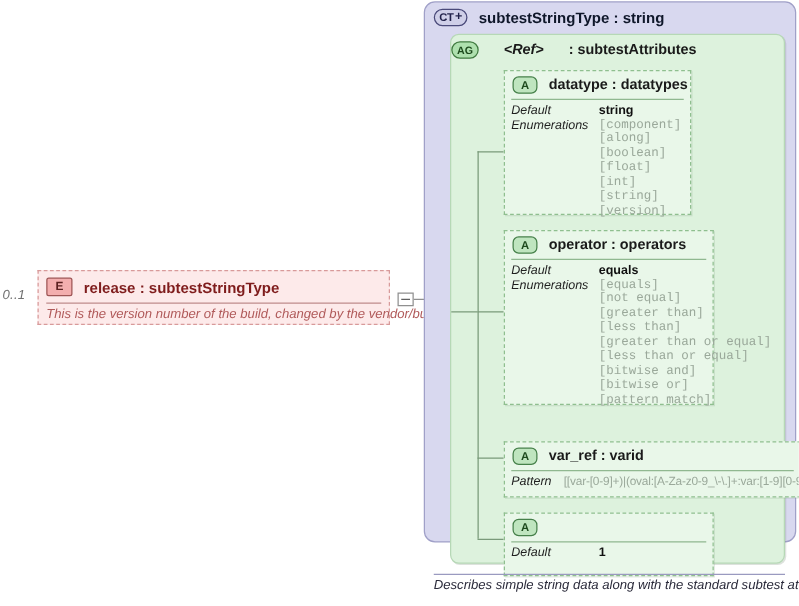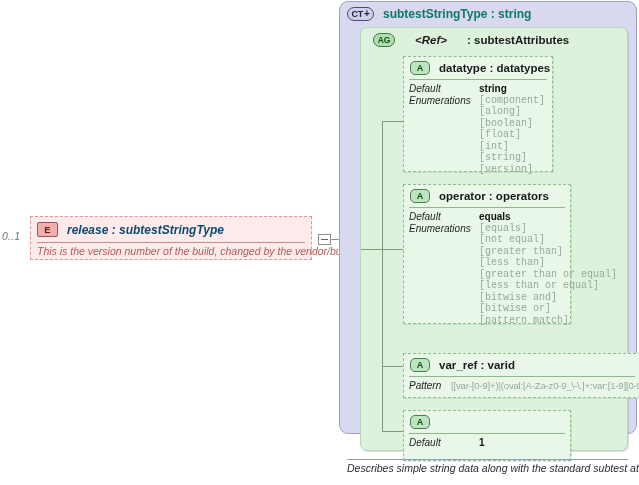--- a/index.html
+++ b/index.html
@@ -69,23 +69,22 @@
   .badge-e {
     background: #f3aeae;
     border: 1px solid #9e5555;
     color: #5a2020;
     border-radius: 2px;
   }
   #element-title {
     margin-left: 9px;
     font-size: 12px;
     font-weight: bold;
-    color: #0c4a6e;
-    white-space: nowrap;
-    font-style: italic;
+    color: #7f1d1d;
+    white-space: nowrap;
   }
   #element-divider {
     position: absolute;
     left: 6px;
     top: 25px;
     width: 268px;
     height: 1px;
     background: #bf8c8c;
   }
   #element-desc {
@@ -163,21 +162,21 @@
     display: inline-block;
     margin-left: 1px;
     font-size: 10px;
     line-height: 8px;
     font-weight: bold;
   }
   #complextype-title {
     margin-left: 9px;
     font-size: 12px;
     font-weight: bold;
-    color: #0f766e;
+    color: #0f172a;
     white-space: nowrap;
   }
 
   
   #attrgroup-panel {
     position: absolute;
     left: 20px;
     top: 25px;
     width: 268px;
     height: 424px;
@@ -187,21 +186,21 @@
     box-sizing: border-box;
     box-shadow: 1px 1px 0 rgba(120,140,120,0.25);
   }
   #attrgroup-header {
     position: absolute;
     left: 0px;
     top: 0px;
     height: 23px;
     display: flex;
     align-items: center;
-    padding-left: 12px;
+    padding-left: 0;
     box-sizing: border-box;
   }
   .badge-ag {
     width: 22px;
     height: 14px;
     background: #aee0ae;
     border: 1.3px solid #3f7a3f;
     border-radius: 7px;
     color: #1d4a1d;
     font-size: 8.5px;

